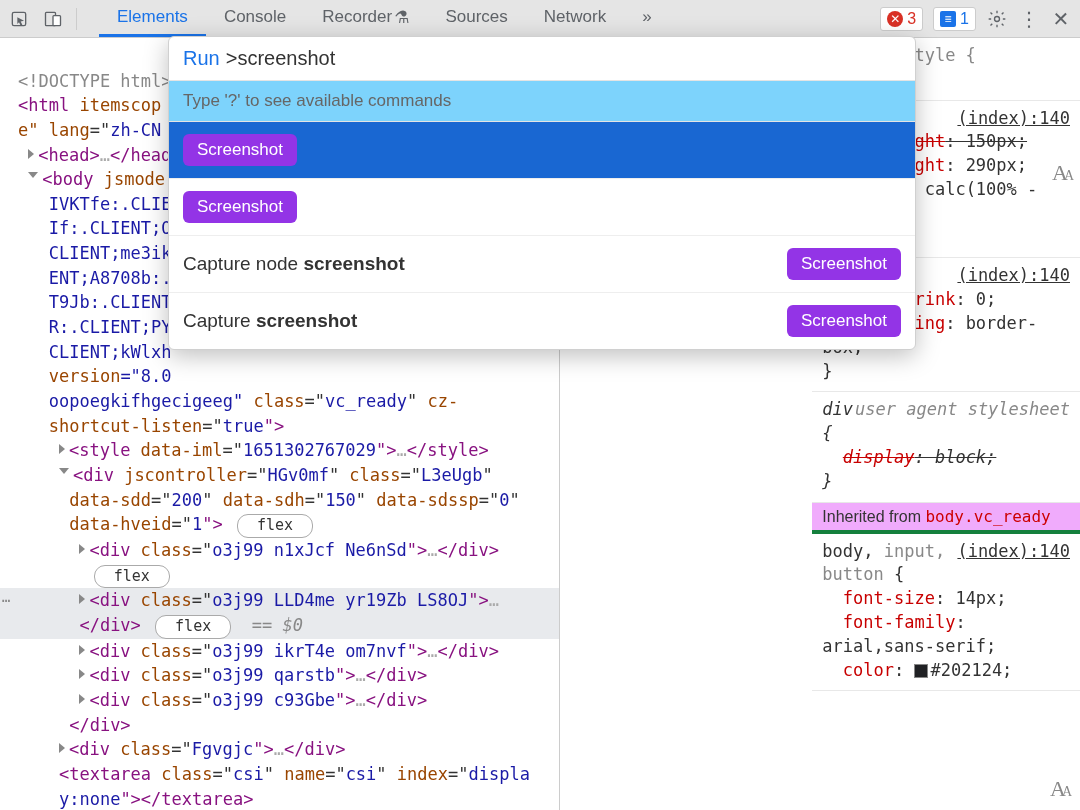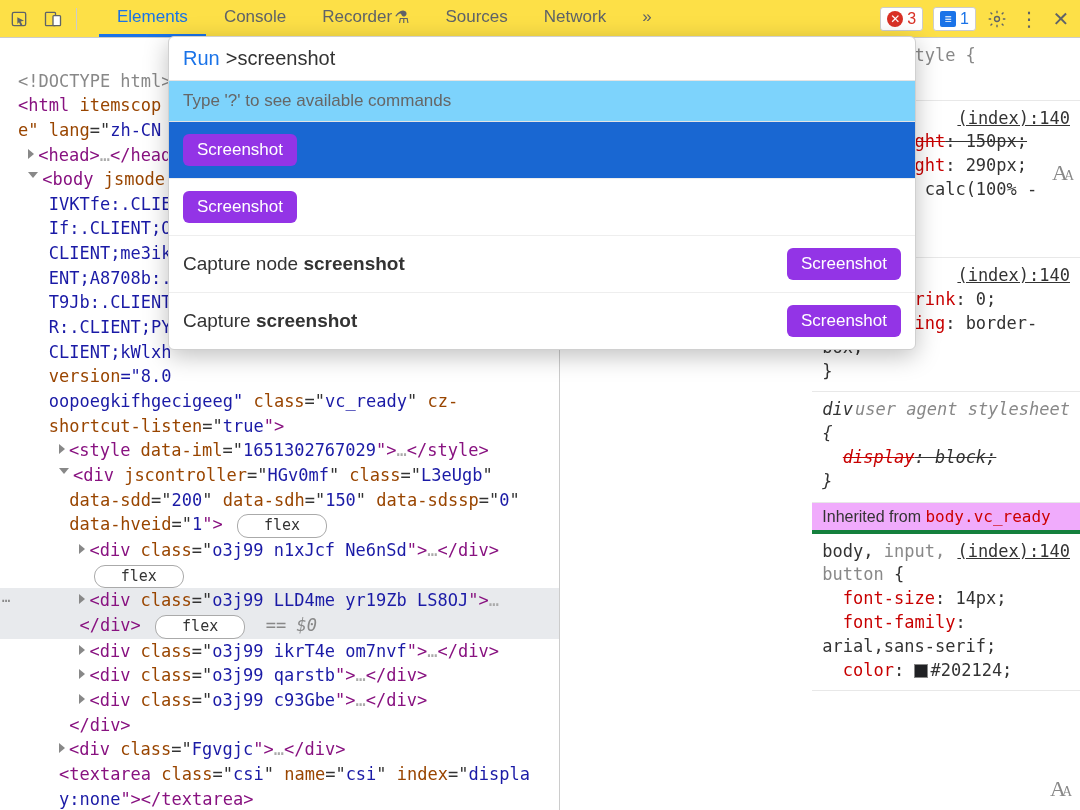--- a/index.html
+++ b/index.html
@@ -12,21 +12,21 @@
     color: #333;
     background: #fff;
     overflow: hidden;
     position: relative;
   }
   .toolbar {
     display: flex;
     align-items: center;
     height: 38px;
     border-bottom: 1px solid #ccc;
-    background: #fde047;
+    background: #e5e5e5;
     padding: 0 8px;
     gap: 12px;
   }
   .toolbar .tool-ico {
     width: 22px; height: 22px;
     display: flex; align-items: center; justify-content: center;
     color: #5f6368;
   }
   .tabbar {
     display: flex;
@@ -70,21 +70,21 @@
   .triangle.open { border-left:none;border-top:6px solid #888;border-left:5px solid transparent;border-right:5px solid transparent;width:0;height:0;}
   .tagp { color: #881280; }
   .attrn { color: #994500; }
   .attrv { color: #1a1aa6; }
   .gray { color: #888; }
   .ellipsis { color: #aaa; }
   .flexbadge {
     display:inline-block;
     border:1px solid #aaa;
     border-radius: 11px;
-    padding: 0 26px;
+    padding: 0 19px;
     font-size: 15px;
     background:#fff;
     margin-left:4px;
     font-family: Menlo, Consolas, monospace;
   }
   .selrow {
     background: #e8eaed;
     margin-left: -18px;
     padding-left: 18px;
     position: relative;

